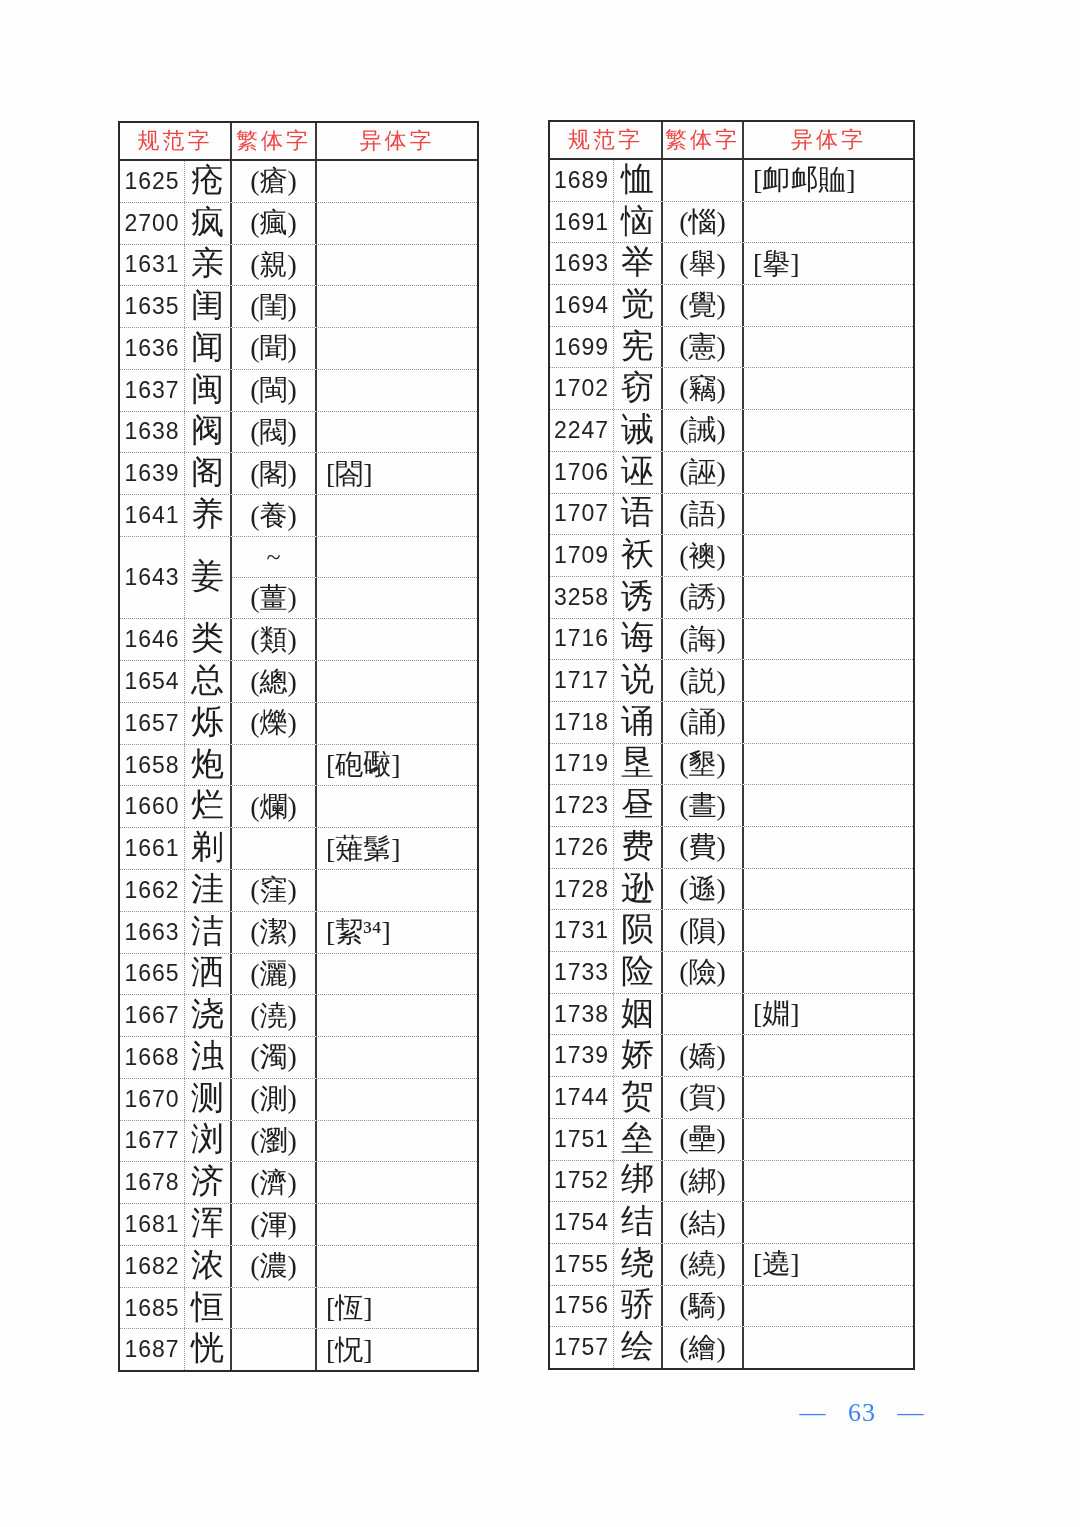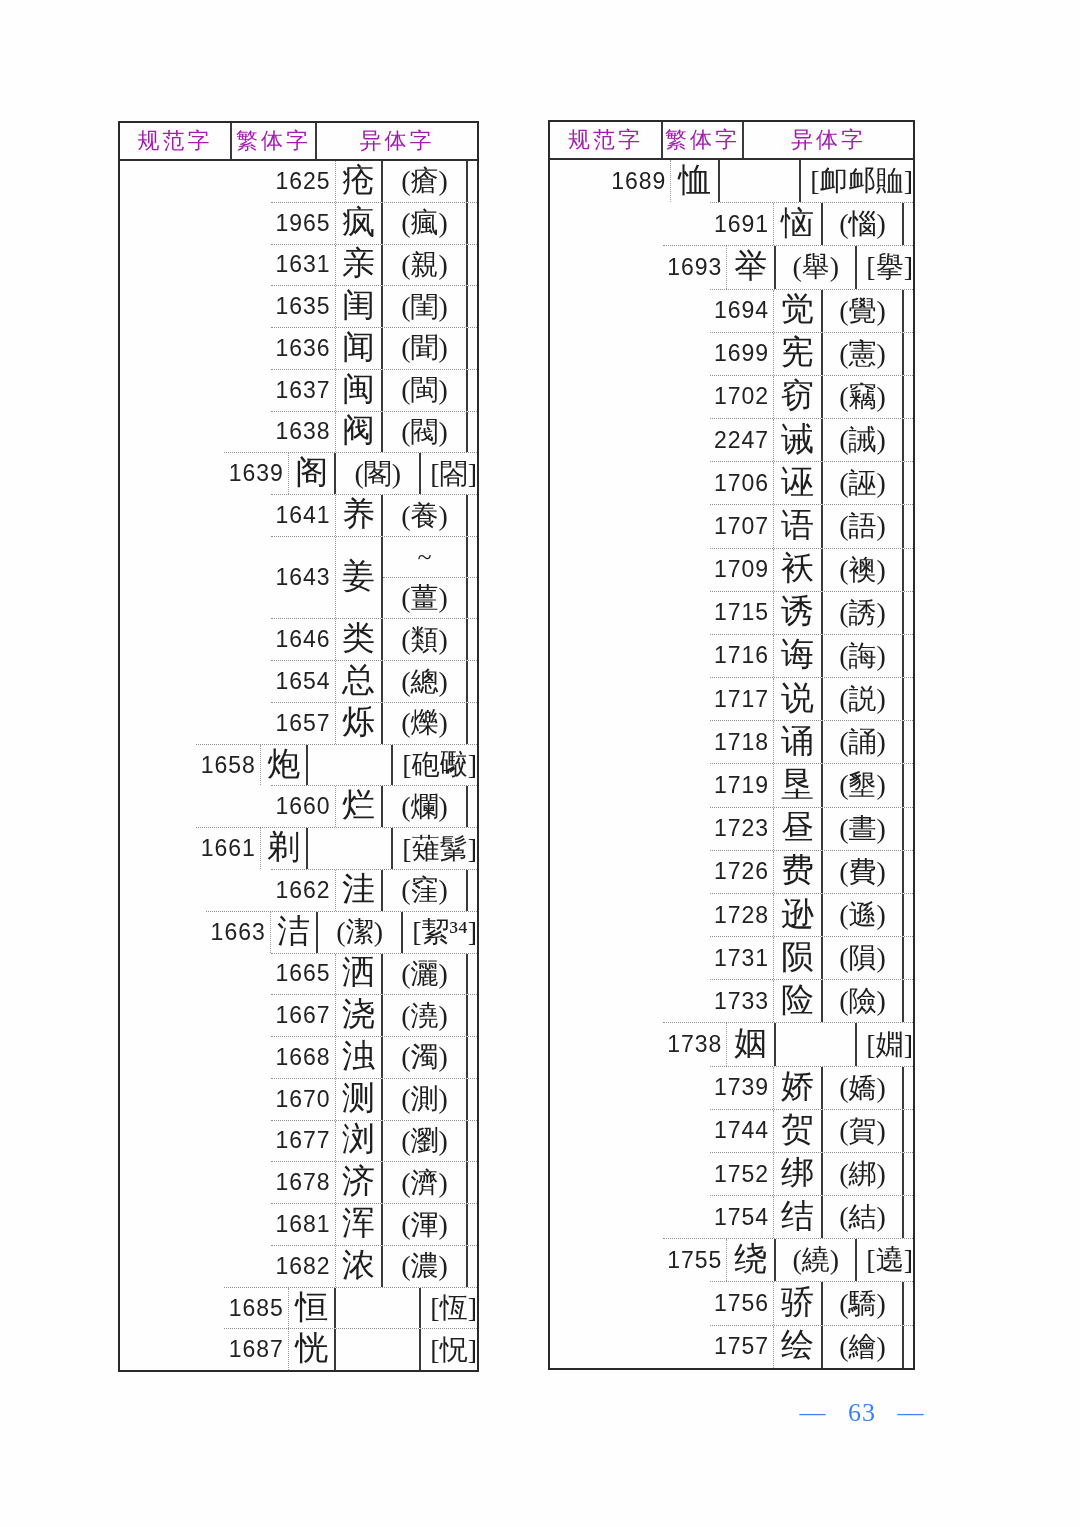--- a/index.html
+++ b/index.html
@@ -15,30 +15,30 @@
     position:absolute;border:2px solid #2a2a2a;background:#fefefe;
     display:flex;flex-direction:column;
   }
   .t-left{left:118px;top:121px;width:361px;height:1251px;}
   .t-right{left:548px;top:120px;width:367px;height:1250px;}
 
   
   .thead{display:flex;height:38px;border-bottom:2px solid #2f2f2f;flex:0 0 auto;}
   .th{
     display:flex;align-items:center;justify-content:center;
-    font-size:22px;letter-spacing:3px;color:#a21caf;
+    font-size:22px;letter-spacing:3px;color:#ef4444;
   }
   .th-std{border-right:2px solid #3a3a3a;}
   .th-trad{border-right:2px solid #3a3a3a;}
   .th-var{flex:1;}
   .t-left  .th-std{width:112px;} .t-left  .th-trad{width:85px;}
   .t-right .th-std{width:113px;} .t-right .th-trad{width:81px;}
 
   
-  .tbody{flex:1 1 auto;display:flex;flex-direction:column;align-items:flex-end;}
+  .tbody{flex:1 1 auto;display:flex;flex-direction:column;}
   .row{display:flex;flex:1 1 0;min-height:0;}
   .row.double{flex:2 2 0;}
   .row + .row{border-top:1px dotted #8f8f8f;}
 
   .cell{display:flex;align-items:center;justify-content:center;overflow:hidden;}
   .num{
     font-family:"Liberation Sans","DejaVu Sans",sans-serif;
     font-size:23px;color:#222;letter-spacing:1px;
     border-right:1px dotted #9a9a9a;
   }
@@ -75,21 +75,21 @@
     </div>
     <div class="tbody">
   <div class="row">
     <div class="cell num">1625</div>
     <div class="cell char">疮</div>
     <div class="cell trad">(瘡)</div>
     <div class="cell variant"></div>
   </div>
 
   <div class="row">
-    <div class="cell num">1965</div>
+    <div class="cell num">2700</div>
     <div class="cell char">疯</div>
     <div class="cell trad">(瘋)</div>
     <div class="cell variant"></div>
   </div>
 
   <div class="row">
     <div class="cell num">1631</div>
     <div class="cell char">亲</div>
     <div class="cell trad">(親)</div>
     <div class="cell variant"></div>
@@ -354,21 +354,21 @@
 
   <div class="row">
     <div class="cell num">1709</div>
     <div class="cell char">袄</div>
     <div class="cell trad">(襖)</div>
     <div class="cell variant"></div>
   </div>
 
 
   <div class="row">
-    <div class="cell num">1715</div>
+    <div class="cell num">3258</div>
     <div class="cell char">诱</div>
     <div class="cell trad">(誘)</div>
     <div class="cell variant"></div>
   </div>
 
   <div class="row">
     <div class="cell num">1716</div>
     <div class="cell char">诲</div>
     <div class="cell trad">(誨)</div>
     <div class="cell variant"></div>
@@ -444,20 +444,26 @@
     <div class="cell variant"></div>
   </div>
 
   <div class="row">
     <div class="cell num">1744</div>
     <div class="cell char">贺</div>
     <div class="cell trad">(賀)</div>
     <div class="cell variant"></div>
   </div>
 
+  <div class="row">
+    <div class="cell num">1751</div>
+    <div class="cell char">垒</div>
+    <div class="cell trad">(壘)</div>
+    <div class="cell variant"></div>
+  </div>
 
   <div class="row">
     <div class="cell num">1752</div>
     <div class="cell char">绑</div>
     <div class="cell trad">(綁)</div>
     <div class="cell variant"></div>
   </div>
 
 
   <div class="row">

